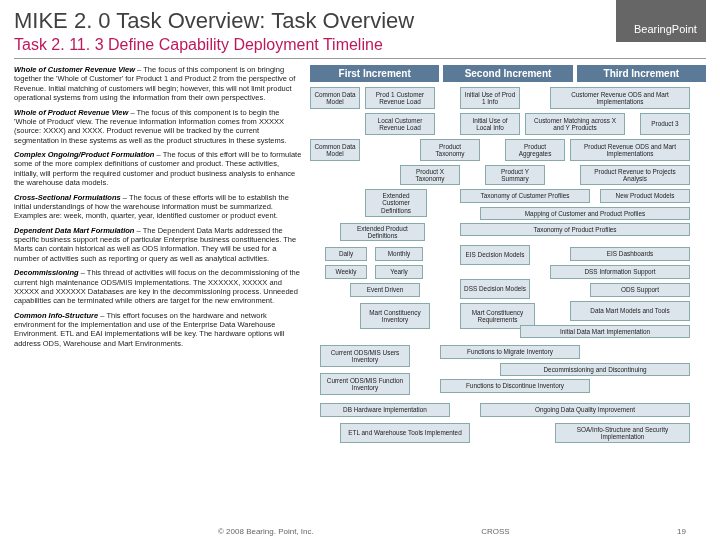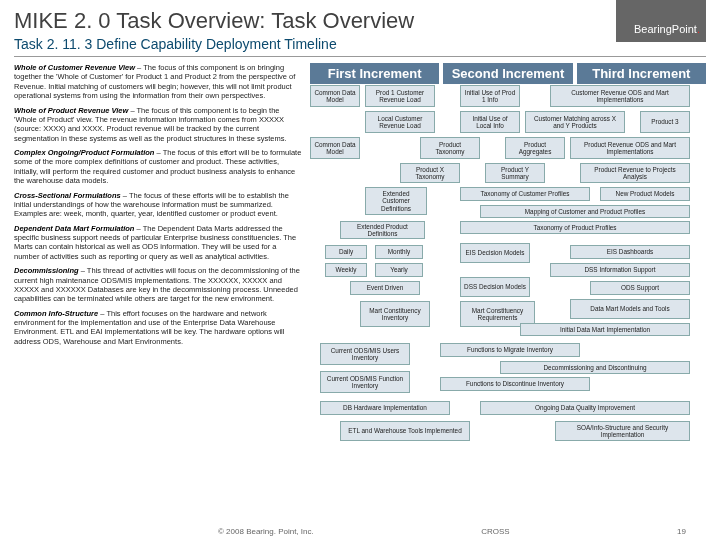--- a/index.html
+++ b/index.html
@@ -3,28 +3,28 @@
 <meta charset="utf-8">
 <style>
   * { box-sizing: border-box; margin: 0; padding: 0; }
   body { font-family: Arial, Helvetica, sans-serif; background: #fff; width: 720px; height: 540px; position: relative; overflow: hidden; }
   .slide { width: 720px; height: 540px; position: relative; padding: 8px 14px 20px 14px; }
   .header { border-bottom: 1px solid #999; padding-bottom: 4px; margin-bottom: 6px; position: relative; }
   .header::after { content:""; position:absolute; right:0; top:-8px; width:90px; height:42px; background:#666; }
   .logo { position:absolute; right:6px; top:0; z-index:2; color:#fff; font-size:11px; font-weight:normal; line-height:42px;}
   .logo-dot { color:#d33; }
   h1 { font-size: 22px; font-weight: normal; color: #404040; margin-bottom: 2px; }
-  h2 { font-size: 14px; font-weight: normal; color: #0c4a6e; }
+  h2 { font-size: 16px; font-weight: normal; color: #be185d; }
   .body { display: flex; gap: 8px; height: 450px; }
   .left { width: 288px; display: flex; flex-direction: column; gap: 5px; font-size: 7.5px; line-height: 1.25; }
   .left p { color: #222; }
   .left b { color: #000; font-style: italic; }
   .right { flex: 1; position: relative; font-size: 6.4px; }
   .increments { display: flex; gap: 4px; margin-bottom: 4px; }
-  .inc { flex: 1; background: #5b7a97; color: #fff; font-weight: bold; text-align: center; padding: 3px 2px; font-size:13px;}
+  .inc { flex: 1; background: #5b7a97; color: #fff; font-weight: bold; text-align: center; padding: 3px 2px; font-size:10px;}
   .box { position: absolute; background: #dde5ec; border: 1px solid #8aa; color: #222; padding: 2px 3px; text-align: center; display:flex; align-items:center; justify-content:center; line-height:1.1;}
   .footer { position: absolute; bottom: 4px; left: 0; right: 16px; font-size: 8px; color: #666; display:flex; justify-content:space-between; padding: 0 18px;}
   .footer span:first-child { margin-left: 200px;}
 </style>
 </head>
 <body>
 
 <div class="slide">
   <div class="header">
     <div class="logo"><span>BearingPoint</span><span class="logo-dot">.</span></div>

